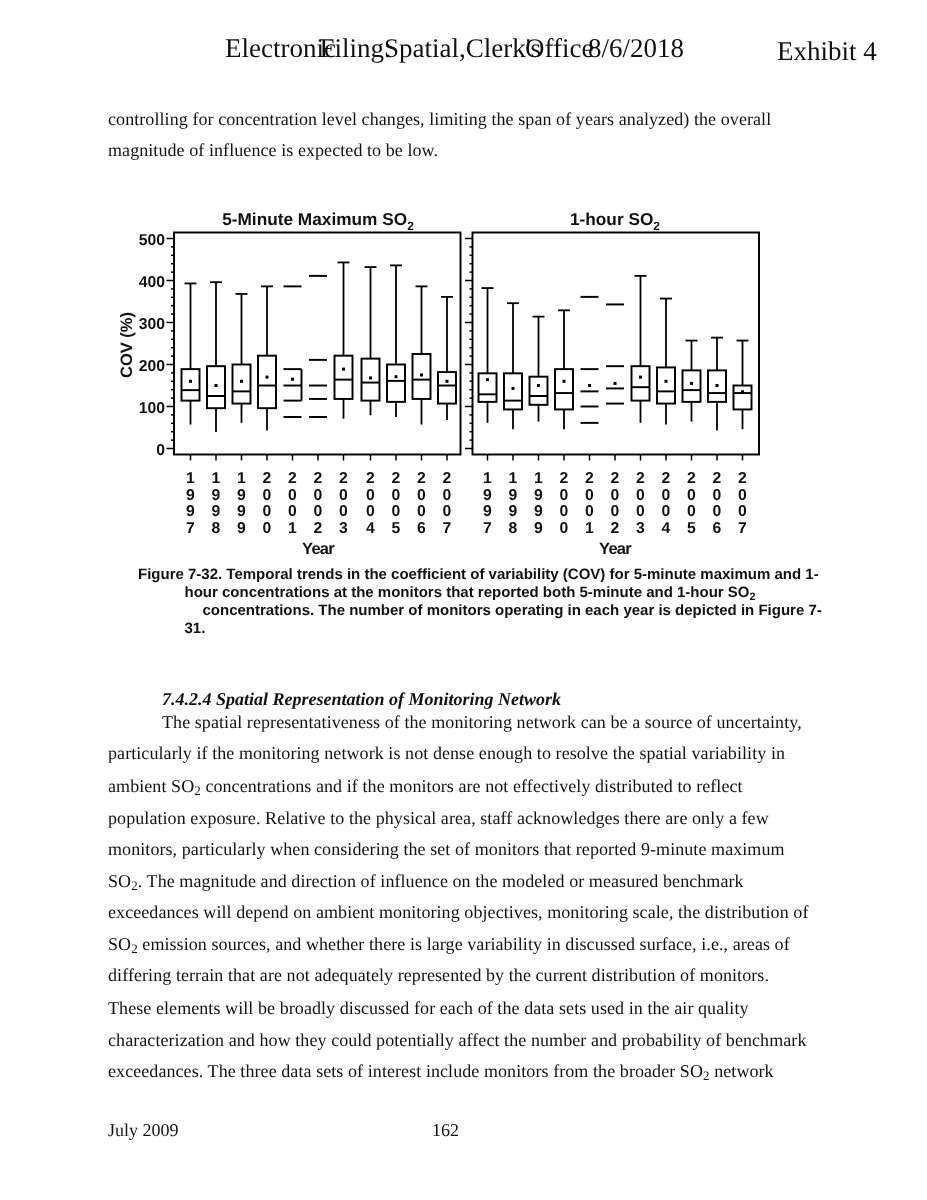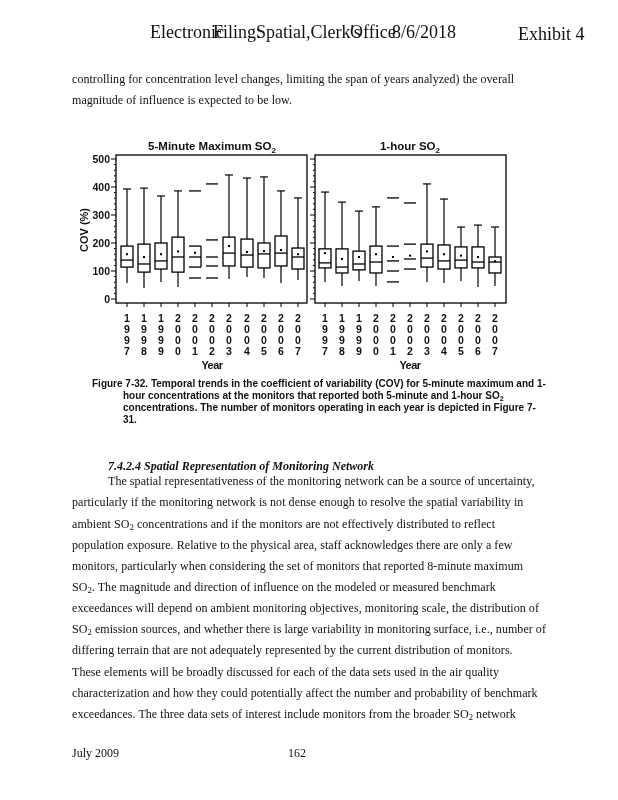--- a/index.html
+++ b/index.html
@@ -332,34 +332,34 @@
     <line x1="495" y1="272.96" x2="495" y2="286.12" stroke="#000" stroke-width="1.2"></line>
     <line x1="491" y1="227.04" x2="499" y2="227.04" stroke="#000" stroke-width="1.2"></line>
     <rect x="489" y="257" width="12" height="15.95999999999998" fill="#fff" stroke="#000" stroke-width="1.3"></rect>
     <line x1="489" y1="262.04" x2="501" y2="262.04" stroke="#000" stroke-width="1.3"></line>
     <rect x="494" y="260.2" width="2" height="2" fill="#000"></rect>
     <text x="410" y="369" font-size="11" font-weight="bold" text-anchor="middle" fill="#111" letter-spacing="-0.5">Year</text>
   </svg>
 
 <div class="abs sans caption" style="top:378px;padding-left:20px;">Figure 7-32.  Temporal trends in the coefficient of variability (COV) for 5-minute maximum and 1-</div>
 <div class="abs sans caption" style="top:390px; left:123px;"><span>hour concentrations at the monitors that reported both 5-minute and 1-hour SO</span><sub>2</sub></div>
-<div class="abs sans caption" style="top:402px; left:123px;">concentrations.  The number of monitors operating in each year is depicted in Figure 7-</div>
+<div class="abs sans caption" style="top:402px; left:135px;">concentrations.  The number of monitors operating in each year is depicted in Figure 7-</div>
 <div class="abs sans caption" style="top:414px; left:123px;">31.</div>
 
 <div class="abs serif heading" style="left:108px; top:459px;">7.4.2.4 Spatial Representation of Monitoring Network</div>
 
 <div id="section-body">
     <div class="abs serif body-line" style="top: 474px; left: 108px;"><span>The spatial representativeness of the monitoring network can be a source of uncertainty,</span></div>
     <div class="abs serif body-line" style="top: 495px;"><span>particularly if the monitoring network is not dense enough to resolve the spatial variability in</span></div>
     <div class="abs serif body-line" style="top: 517px;"><span>ambient SO</span><sub>2</sub><span> concentrations and if the monitors are not effectively distributed to reflect</span></div>
     <div class="abs serif body-line" style="top: 538px;"><span>population exposure.  Relative to the physical area, staff acknowledges there are only a few</span></div>
-    <div class="abs serif body-line" style="top: 559px;"><span>monitors, particularly when considering the set of monitors that reported 8-minute maximum</span></div>
+    <div class="abs serif body-line" style="top: 559px;"><span>monitors, particularly when considering the set of monitors that reported 9-minute maximum</span></div>
     <div class="abs serif body-line" style="top: 580px;"><span>SO</span><sub>2</sub><span>.  The magnitude and direction of influence on the modeled or measured benchmark</span></div>
     <div class="abs serif body-line" style="top: 601px;"><span>exceedances will depend on ambient monitoring objectives, monitoring scale, the distribution of</span></div>
-    <div class="abs serif body-line" style="top: 622px;"><span>SO</span><sub>2</sub><span> emission sources, and whether there is large variability in monitoring surface, i.e., number of</span></div>
+    <div class="abs serif body-line" style="top: 622px;"><span>SO</span><sub>2</sub><span> emission sources, and whether there is large variability in discussed surface, i.e., areas of</span></div>
     <div class="abs serif body-line" style="top: 643px;"><span>differing terrain that are not adequately represented by the current distribution of monitors.</span></div>
     <div class="abs serif body-line" style="top: 665px;"><span>These elements will be broadly discussed for each of the data sets used in the air quality</span></div>
     <div class="abs serif body-line" style="top: 686px;"><span>characterization and how they could potentially affect the number and probability of benchmark</span></div>
     <div class="abs serif body-line" style="top: 707px;"><span>exceedances.  The three data sets of interest include monitors from the broader SO</span><sub>2</sub><span> network</span></div>
   </div>
 
 <div class="abs serif footer" style="left:72px;">July 2009</div>
 <div class="abs serif footer" style="left:288px;">162</div>
 
 </body></html>

